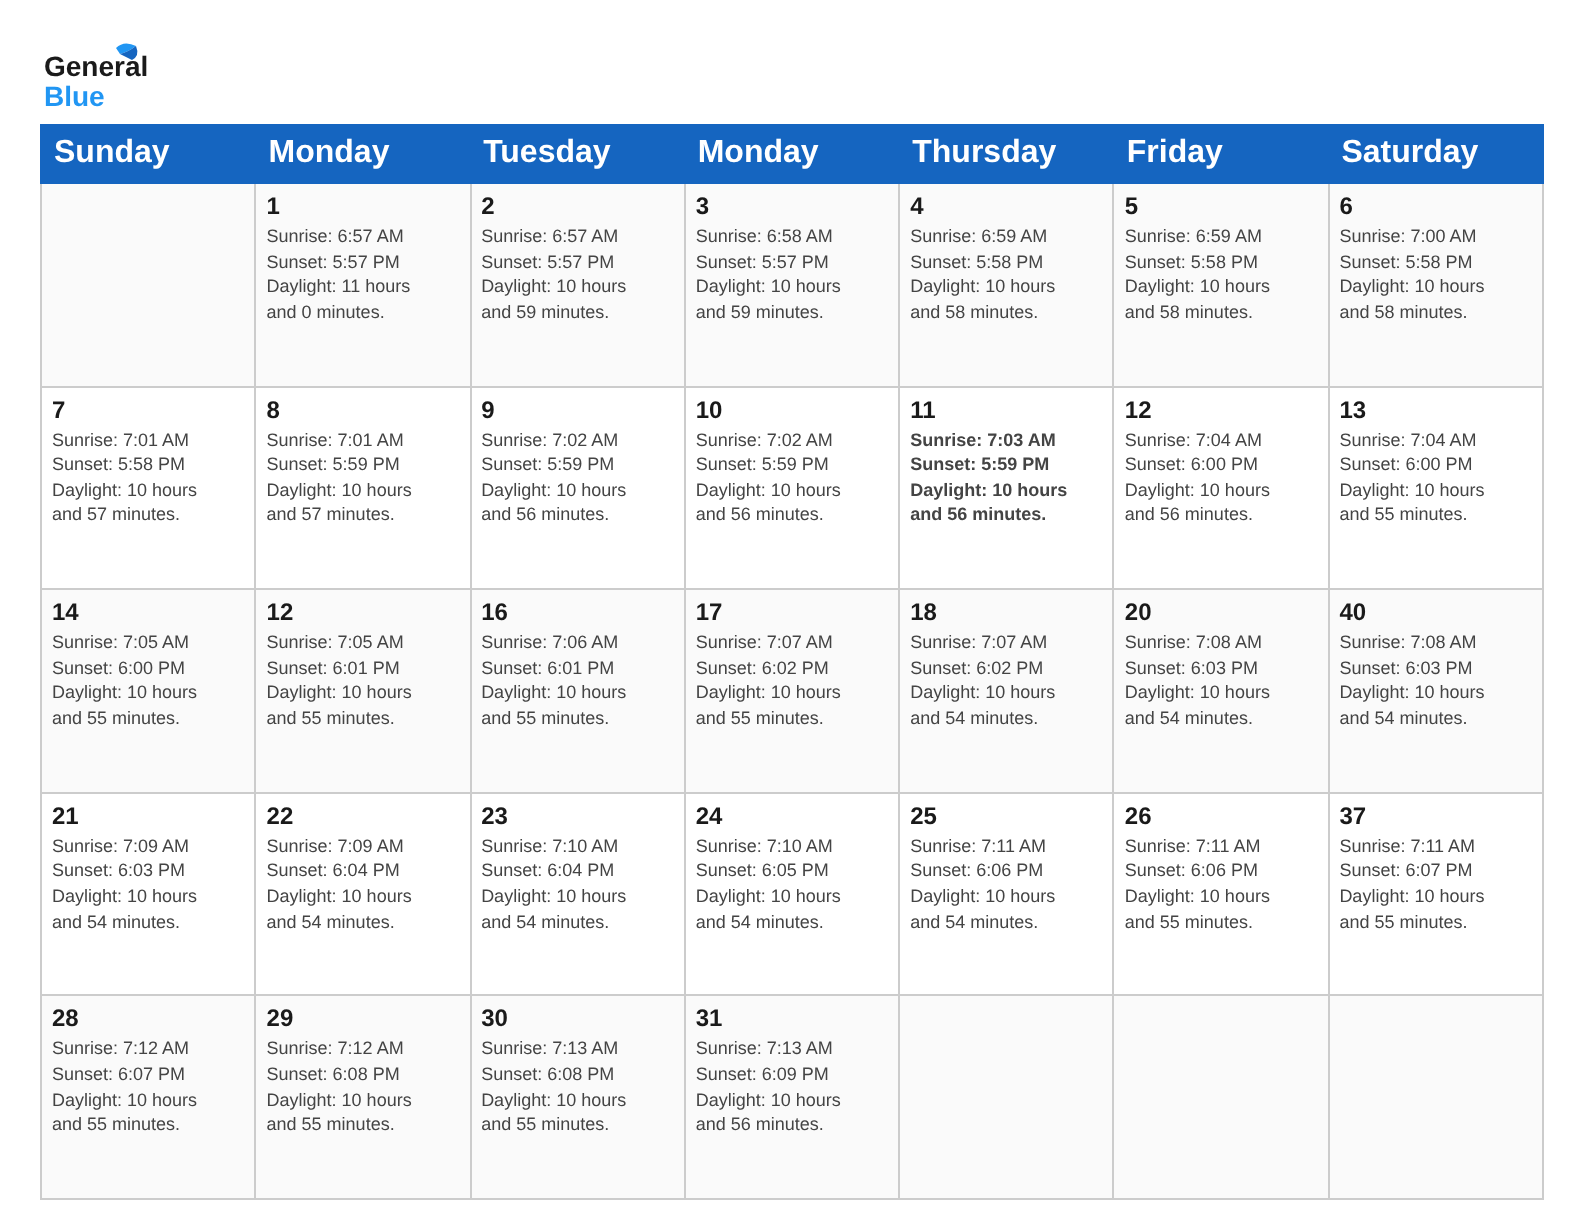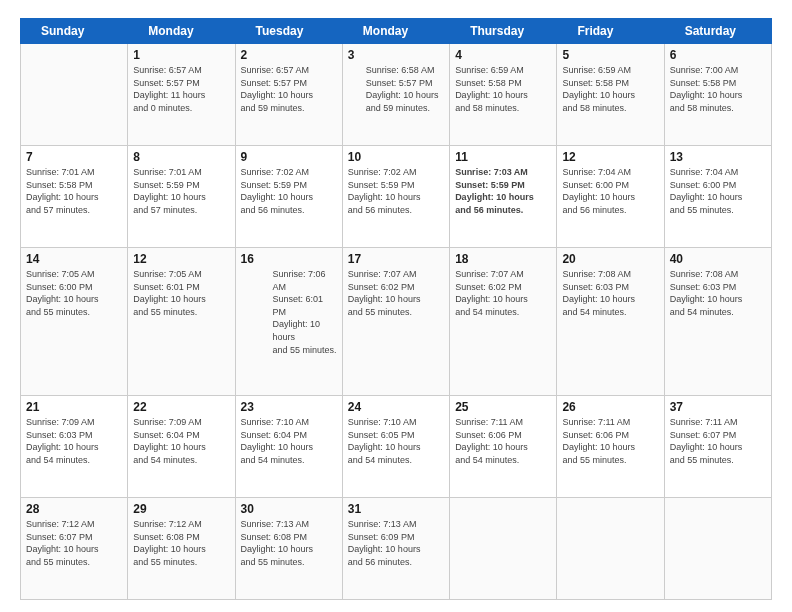--- a/index.html
+++ b/index.html
@@ -42,22 +42,22 @@
     .calendar {
       width: 100%;
       border-collapse: collapse;
       flex: 1;
       table-layout: fixed;
     }
     .calendar thead th {
       background-color: #1565C0;
       color: white;
       text-align: left;
-      padding: 5px 20px;
-      font-size: 12px;
+      padding: 5px 6px;
+      font-size: 16px;
       font-weight: bold;
       border: 1px solid #1565C0;
     }
     .calendar tbody td {
       vertical-align: top;
       padding: 4px 5px;
       border: 1px solid #ccc;
       font-size: 9.5px;
       color: #333;
       height: 78px;
@@ -84,20 +84,34 @@
       background-color: #fff;
     }
     .calendar tbody td.empty-cell {
       background-color: #f0f0f0;
     }
   </style>
 </head>
 <body>
 
 <div class="page">
+  <div class="header">
+    <div class="logo">
+        <svg width="60" height="38" viewBox="0 0 60 38">
+          <path d="M38,6 Q42,2 48,5 Q44,8 40,9 Z" fill="#2196F3"></path>
+          <path d="M40,9 Q44,8 48,5 Q50,10 46,12 Z" fill="#1565C0"></path>
+          <text x="2" y="20" font-size="14" font-weight="bold" font-family="Arial" fill="#1a1a1a">General</text>
+          <text x="2" y="35" font-size="14" font-weight="bold" font-family="Arial" fill="#2196F3">Blue</text>
+        </svg>
+      </div>
+    <div class="title-section">
+      <div class="main-title"></div>
+      <div class="subtitle"></div>
+    </div>
+  </div>
 
   <table class="calendar">
     <thead>
       <tr>
       <th>Sunday</th>
           <th>Monday</th>
           <th>Tuesday</th>
           <th>Monday</th>
           <th>Thursday</th>
           <th>Friday</th>
@@ -116,21 +130,21 @@
           </td>
           <td>
             <span class="day-number">2</span>
             <div class="day-info" style="white-space: pre-line;">Sunrise: 6:57 AM
 Sunset: 5:57 PM
 Daylight: 10 hours
 and 59 minutes.</div>
           </td>
           <td>
             <span class="day-number">3</span>
-            <div class="day-info" style="white-space: pre-line; margin-left: 18px;">Sunrise: 6:58 AM
+            <div class="day-info" style="white-space: pre-line;">Sunrise: 6:58 AM
 Sunset: 5:57 PM
 Daylight: 10 hours
 and 59 minutes.</div>
           </td>
           <td>
             <span class="day-number">4</span>
             <div class="day-info" style="white-space: pre-line;">Sunrise: 6:59 AM
 Sunset: 5:58 PM
 Daylight: 10 hours
 and 58 minutes.</div>
@@ -211,21 +225,21 @@
           </td>
           <td>
             <span class="day-number">12</span>
             <div class="day-info" style="white-space: pre-line;">Sunrise: 7:05 AM
 Sunset: 6:01 PM
 Daylight: 10 hours
 and 55 minutes.</div>
           </td>
           <td>
             <span class="day-number">16</span>
-            <div class="day-info" style="white-space: pre-line; margin-left: 32px;">Sunrise: 7:06 AM
+            <div class="day-info" style="white-space: pre-line;">Sunrise: 7:06 AM
 Sunset: 6:01 PM
 Daylight: 10 hours
 and 55 minutes.</div>
           </td>
           <td>
             <span class="day-number">17</span>
             <div class="day-info" style="white-space: pre-line;">Sunrise: 7:07 AM
 Sunset: 6:02 PM
 Daylight: 10 hours
 and 55 minutes.</div>

